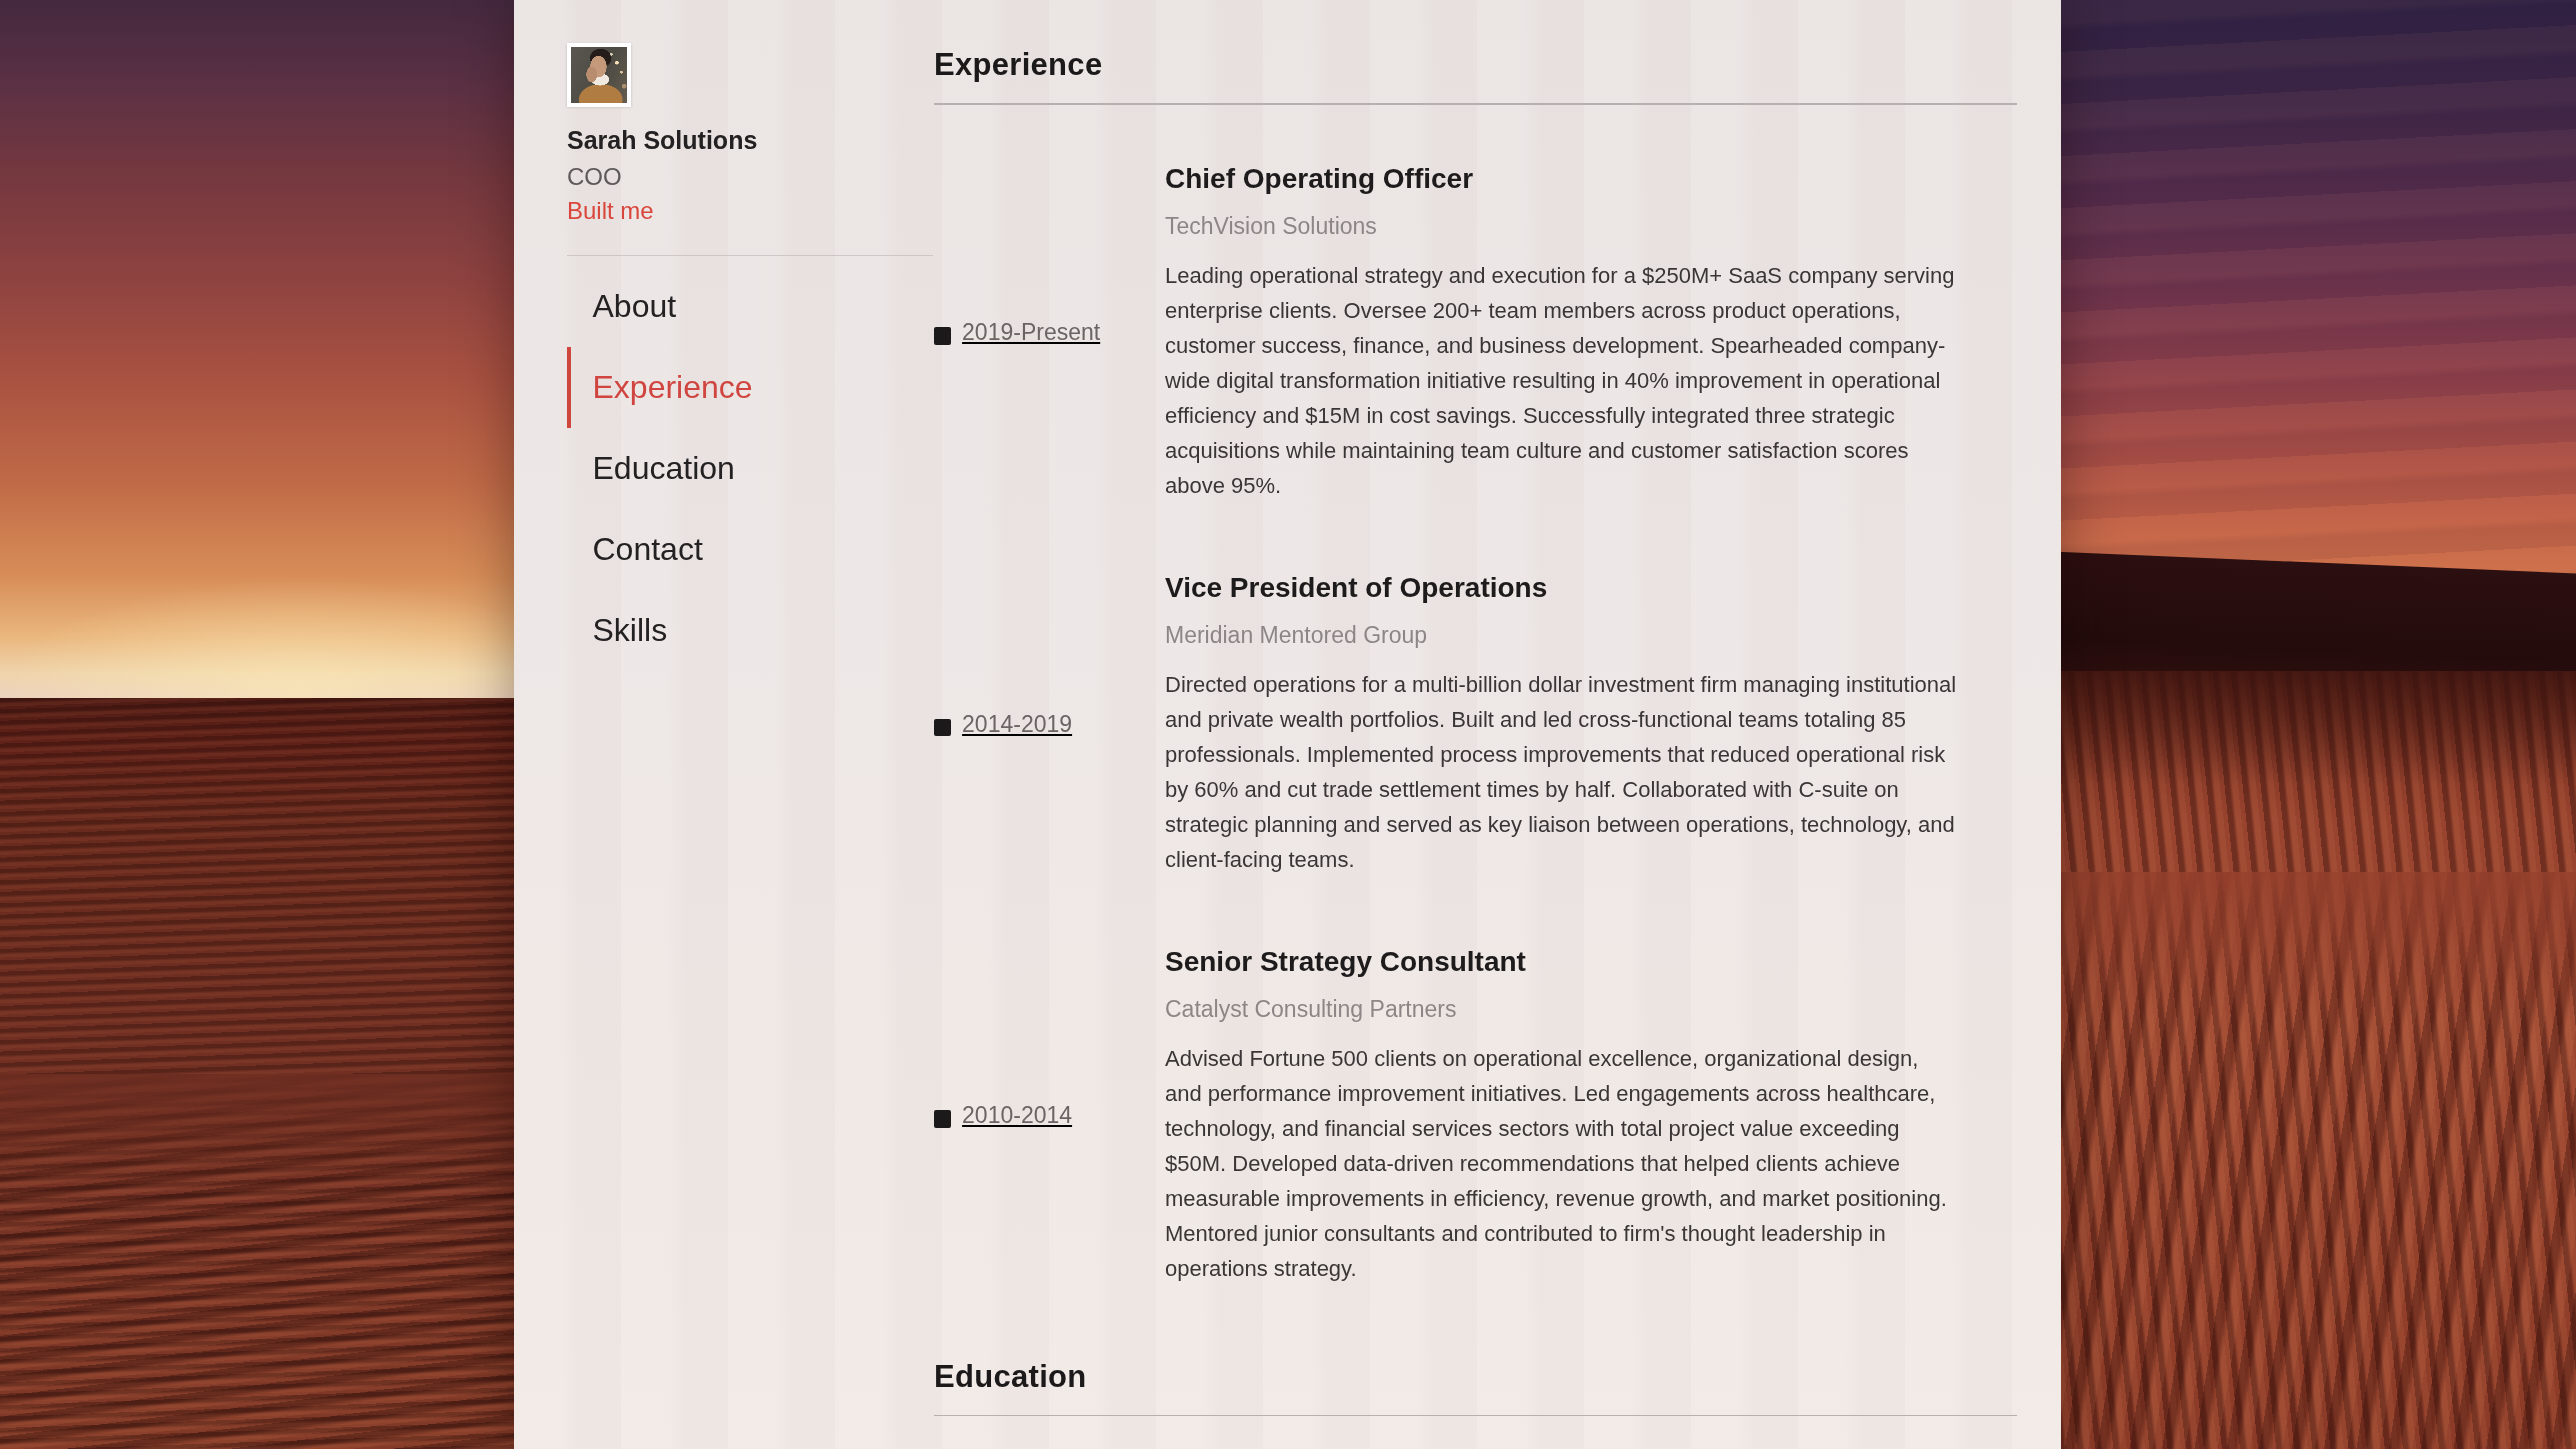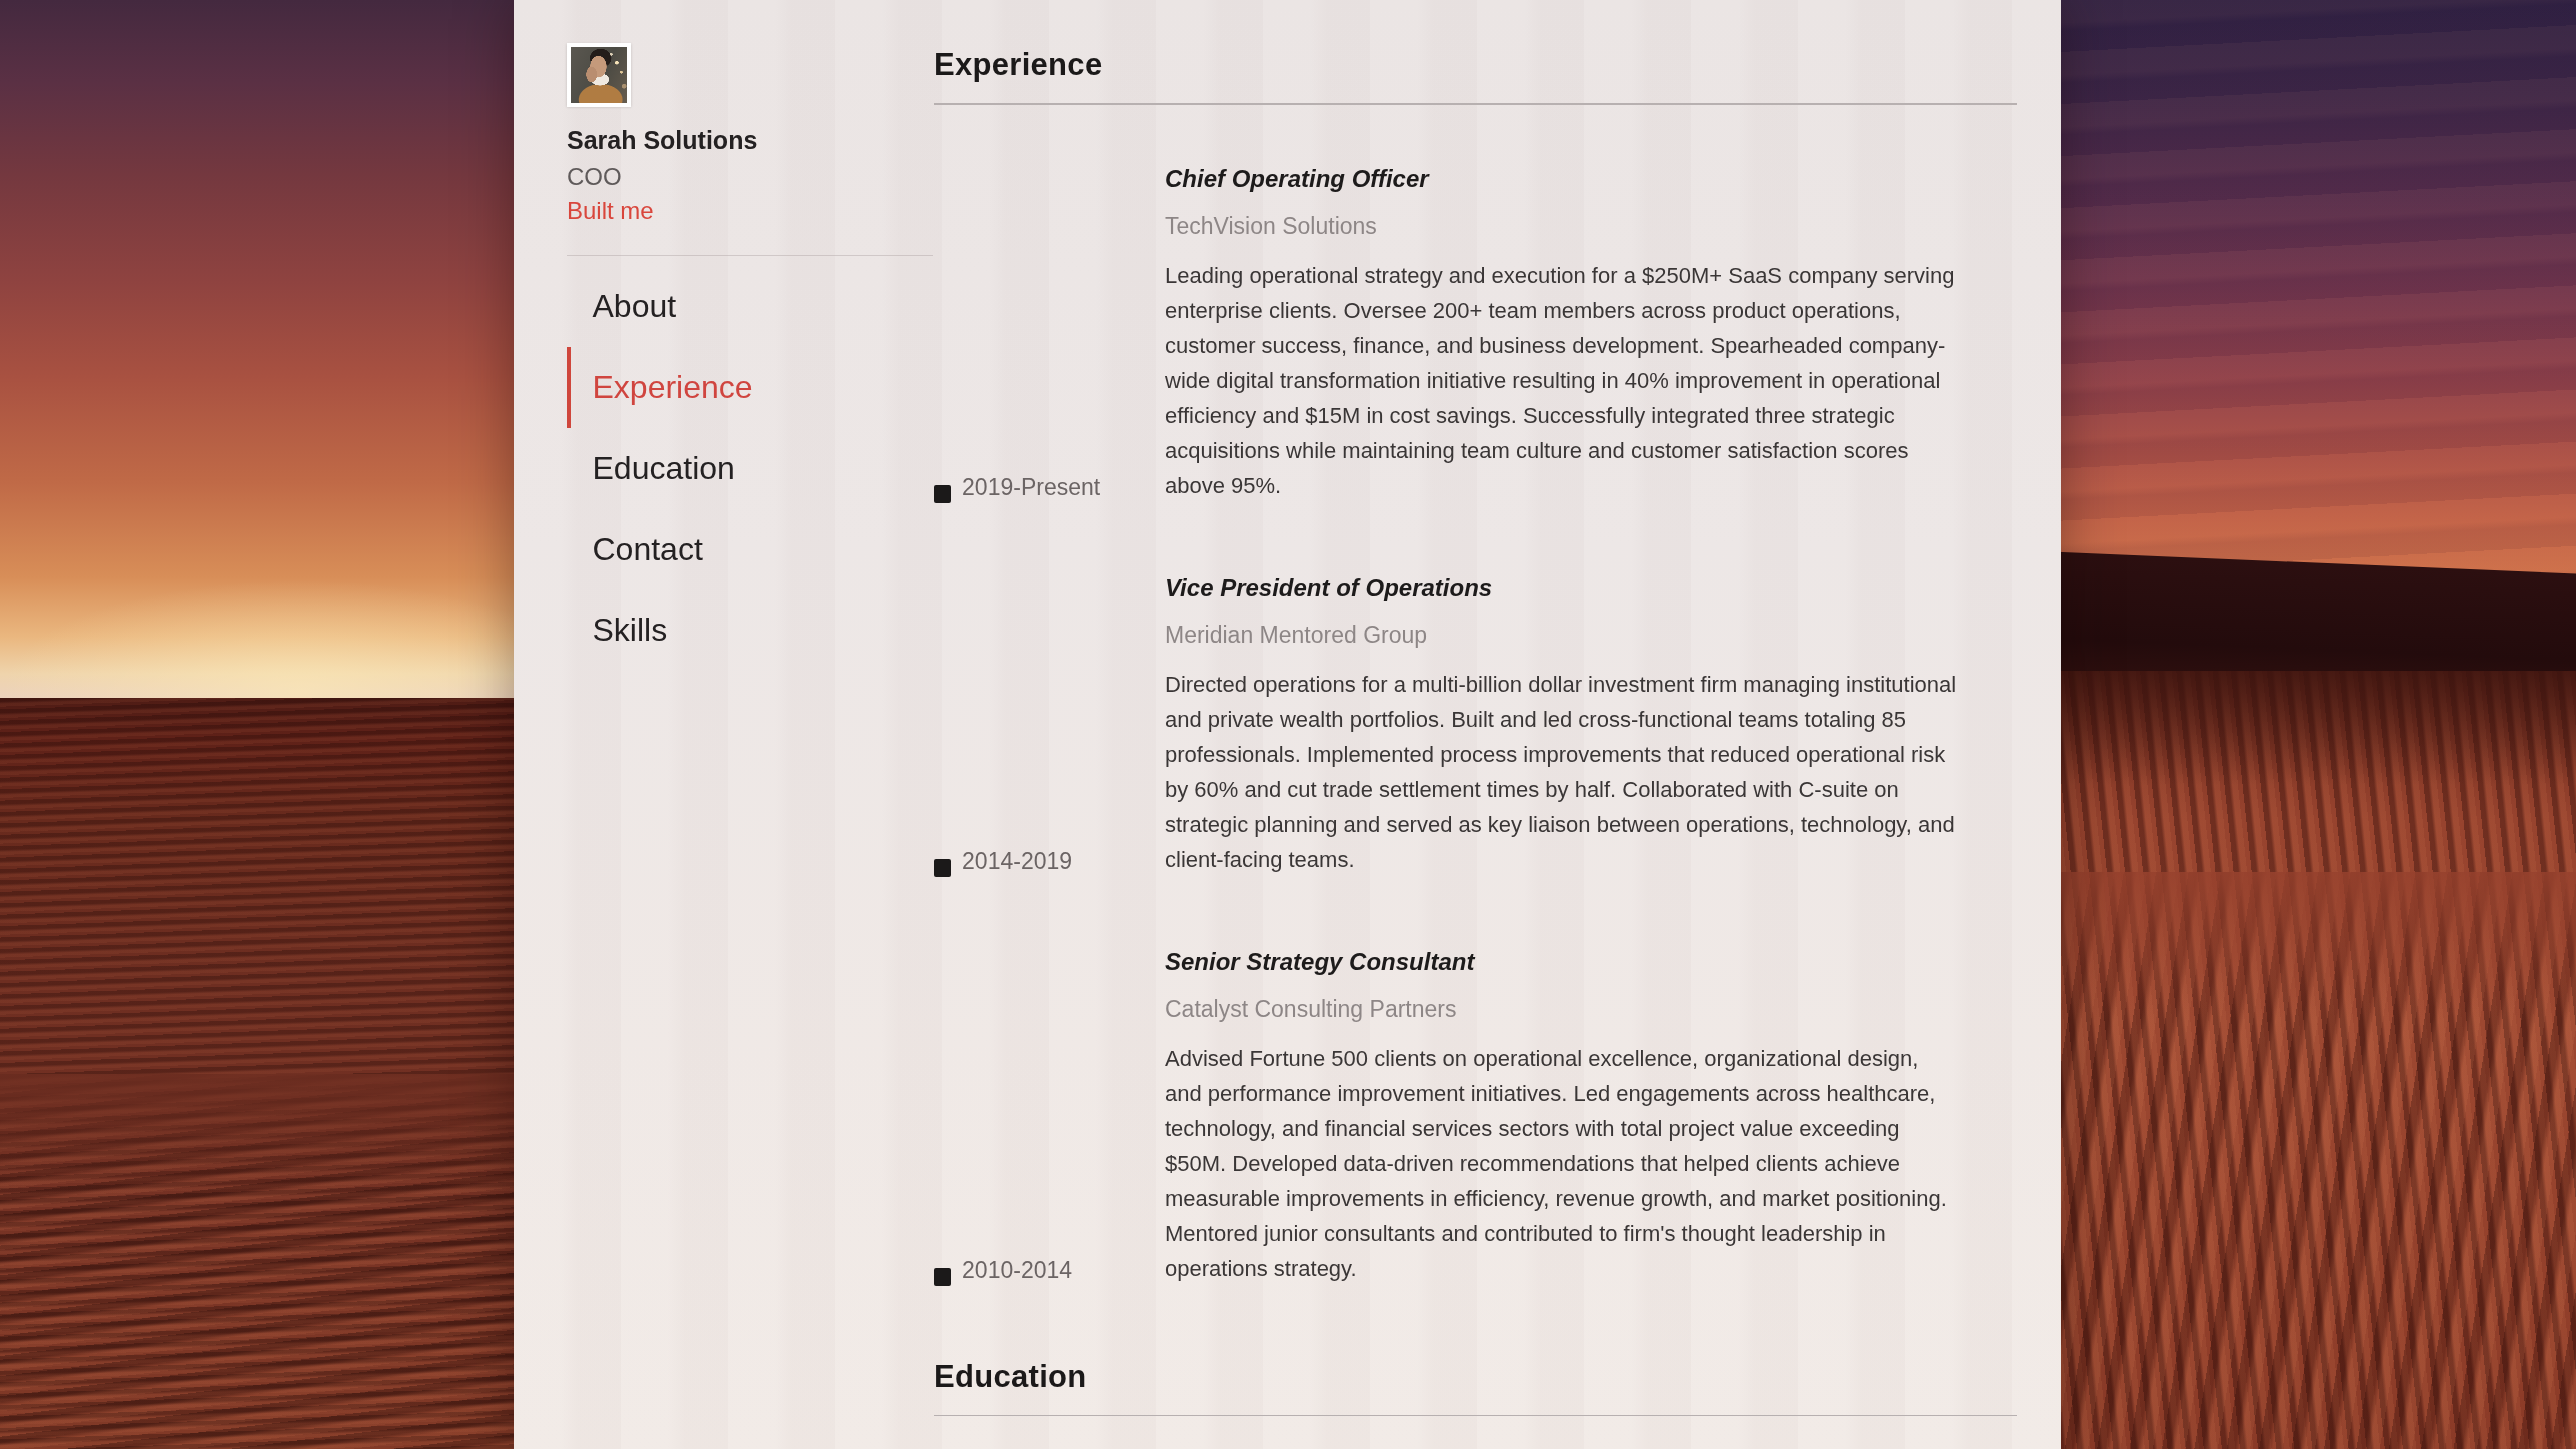--- a/index.html
+++ b/index.html
@@ -85,25 +85,25 @@
     box-sizing:border-box;height:81px;padding:25px 0 25px 21.5px;border-left:4.7px solid transparent;
     font-size:32px;line-height:31px;font-weight:500;color:#242122;cursor:pointer;width:max-content;min-width:268px;
   }
   .nav-item.active{border-left-color:#cf463c;color:#d0453f;}
   
   .main{flex:1 1 auto;box-sizing:border-box;padding:44px 44px 0 0;}
   .section-heading{margin:0;font-size:31px;line-height:42px;font-weight:700;color:#1b1919;letter-spacing:0.3px;}
   .rule{margin-top:17.4px;height:1.3px;background:#b7b0b0;}
   .entry{display:flex;margin-top:0;margin-bottom:70px;}
   .entries{margin-top:59px;}
-  .meta{flex:0 0 231px;display:flex;align-items:flex-end;}
+  .meta{flex:0 0 231px;display:flex;align-items:center;text-decoration:underline;}
   .bullet{width:17.4px;height:17.4px;margin-top:6px;margin-right:10.7px;background:#1b1919;border-radius:2px;flex:0 0 17.4px;}
   .period{font-size:23px;line-height:29.5px;color:#6b6464;}
   .job{flex:1 1 auto;}
-  .job-title{margin:0;font-size:24px;line-height:29.5px;font-weight:600;color:#1d1b1b;font-style:italic;}
+  .job-title{margin:0;font-size:28px;line-height:29.5px;font-weight:600;color:#1d1b1b;}
   .company{margin-top:19px;font-size:23px;line-height:29.5px;color:#8d8686;}
   .desc{margin:16px 0 0 0;font-size:22px;line-height:35px;color:#3a3636;max-width:795px;}
   .edu-section{margin-top:42px;}
 </style>
 </head>
 <body>
 
 <div class="bg-left"></div>
 <div class="dunes-left"></div>
 <div class="bg-right"></div>

